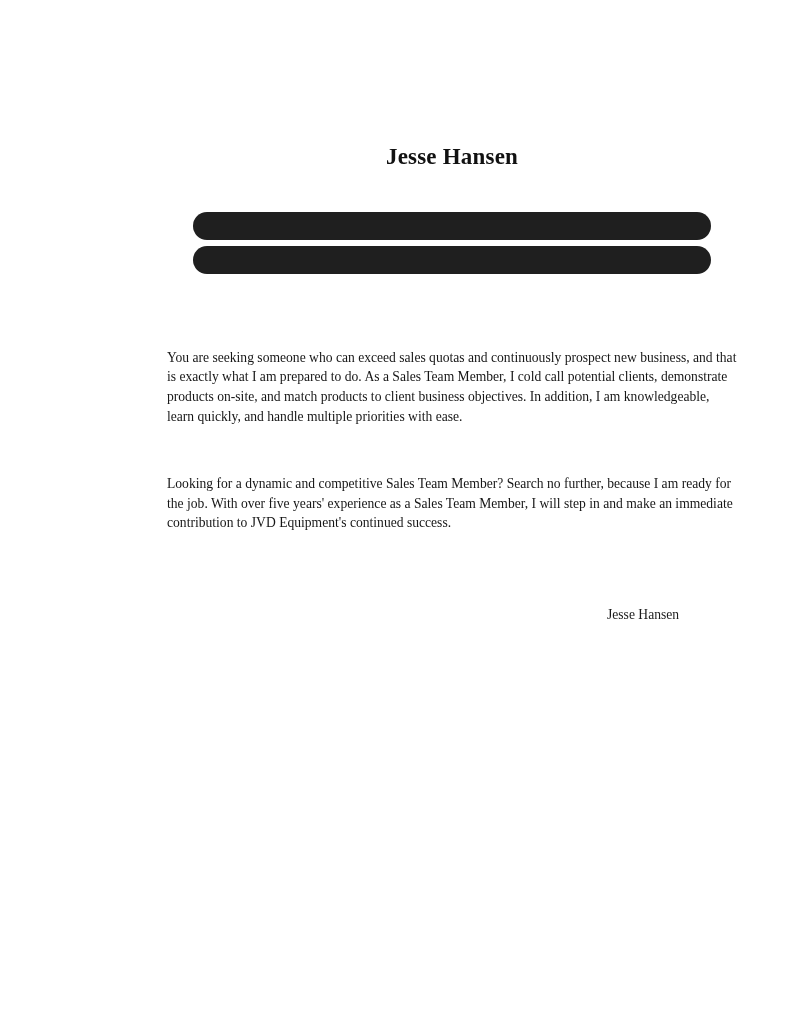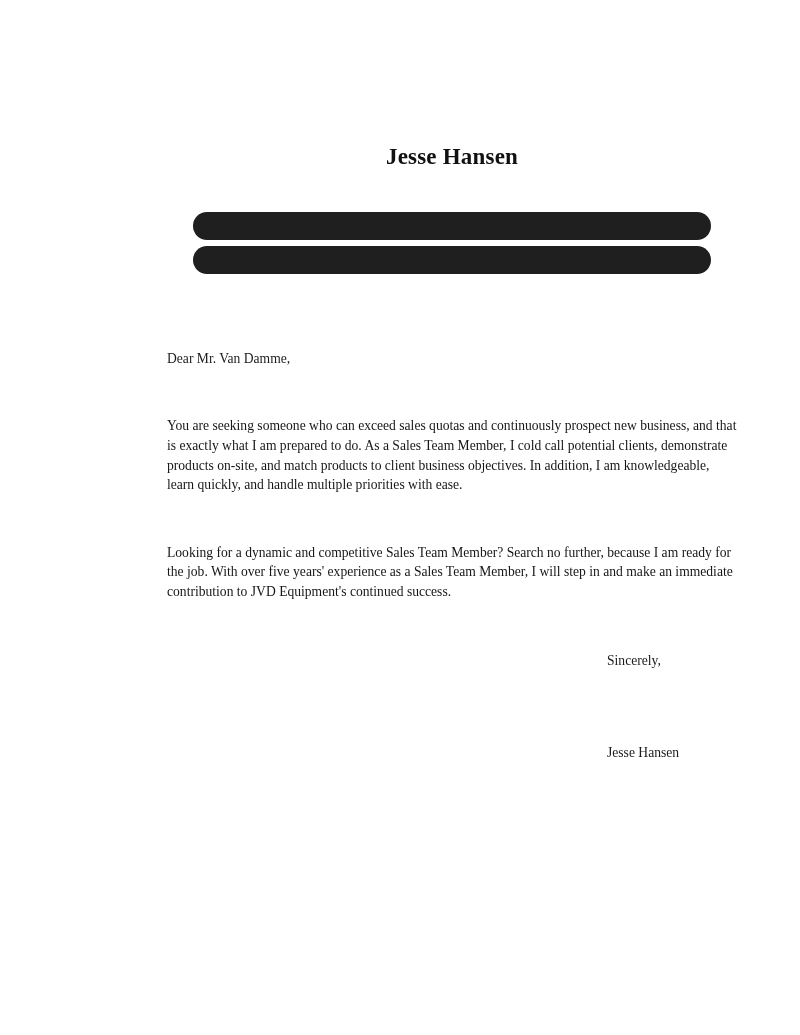--- a/index.html
+++ b/index.html
@@ -97,25 +97,23 @@
   <div class="content">
 
     <div class="letter-header">
       <div class="applicant-name">Jesse Hansen</div>
       <div class="header-rule">
         <div class="rule-thick"></div>
         <div class="rule-thin"></div>
       </div>
     </div>
 
-    <div class="salutation">Dear Mr. Van Damme,</div>
 
     <p class="body-paragraph">You are seeking someone who can exceed sales quotas and continuously prospect new business, and that is exactly what I am prepared to do. As a Sales Team Member, I cold call potential clients, demonstrate products on-site, and match products to client business objectives. In addition, I am knowledgeable, learn quickly, and handle multiple priorities with ease.</p>
 
     <p class="body-paragraph">Looking for a dynamic and competitive Sales Team Member? Search no further, because I am ready for the job. With over five years' experience as a Sales Team Member, I will step in and make an immediate contribution to JVD Equipment's continued success.</p>
 
 
-    <div class="closing-block">Sincerely,</div>
 
     <div class="signature-name">Jesse Hansen</div>
 
   </div>
 </div>
 
 </body></html>

